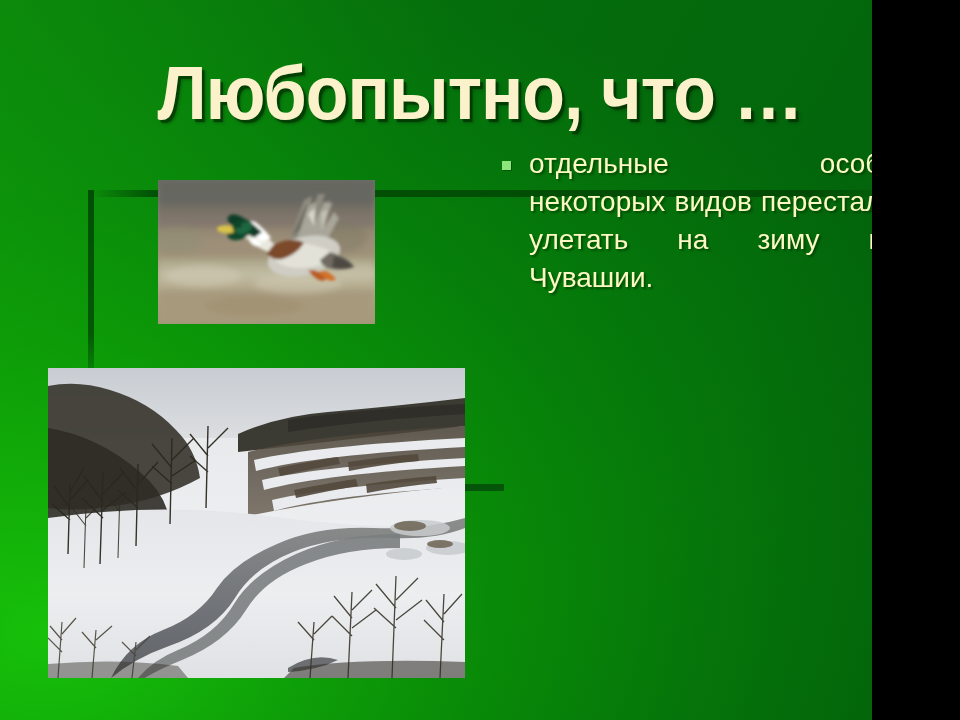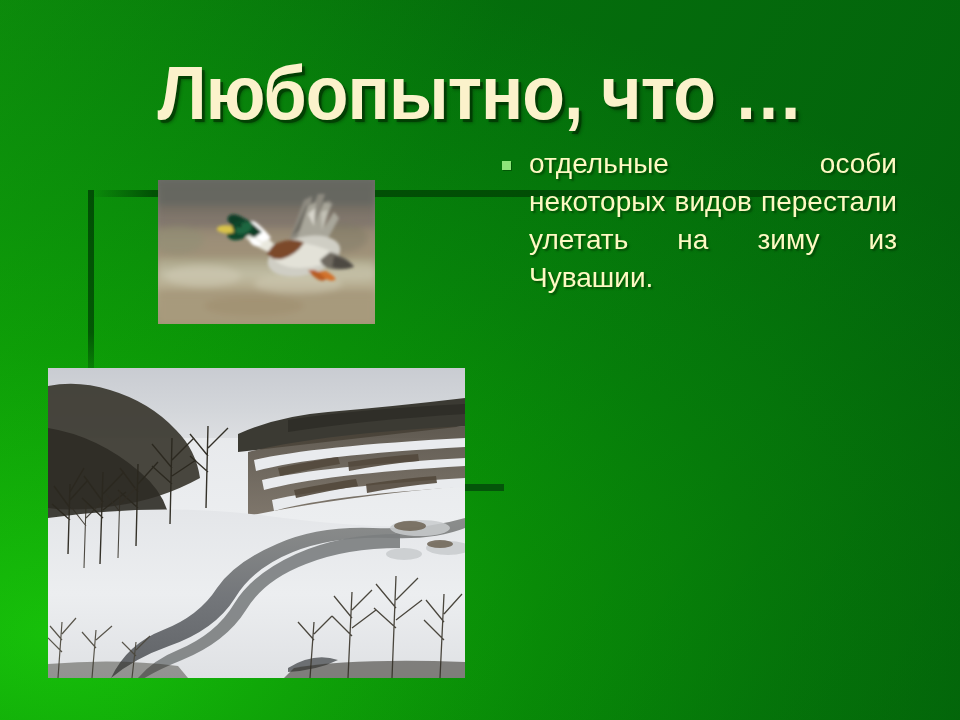--- a/index.html
+++ b/index.html
@@ -2,21 +2,21 @@
 <html><head>
 <meta charset="utf-8">
 <style>
   html, body {
     margin: 0;
     padding: 0;
     background: #000;
   }
   #slide {
     position: relative;
-    width: 960px;
+    width: 872px;
     height: 720px;
     overflow: hidden;
     font-family: "Liberation Sans", "DejaVu Sans", sans-serif;
     background: #0a8a09;
   }
   
   .bg-base {
     position: absolute;
     inset: 0;
     background:

